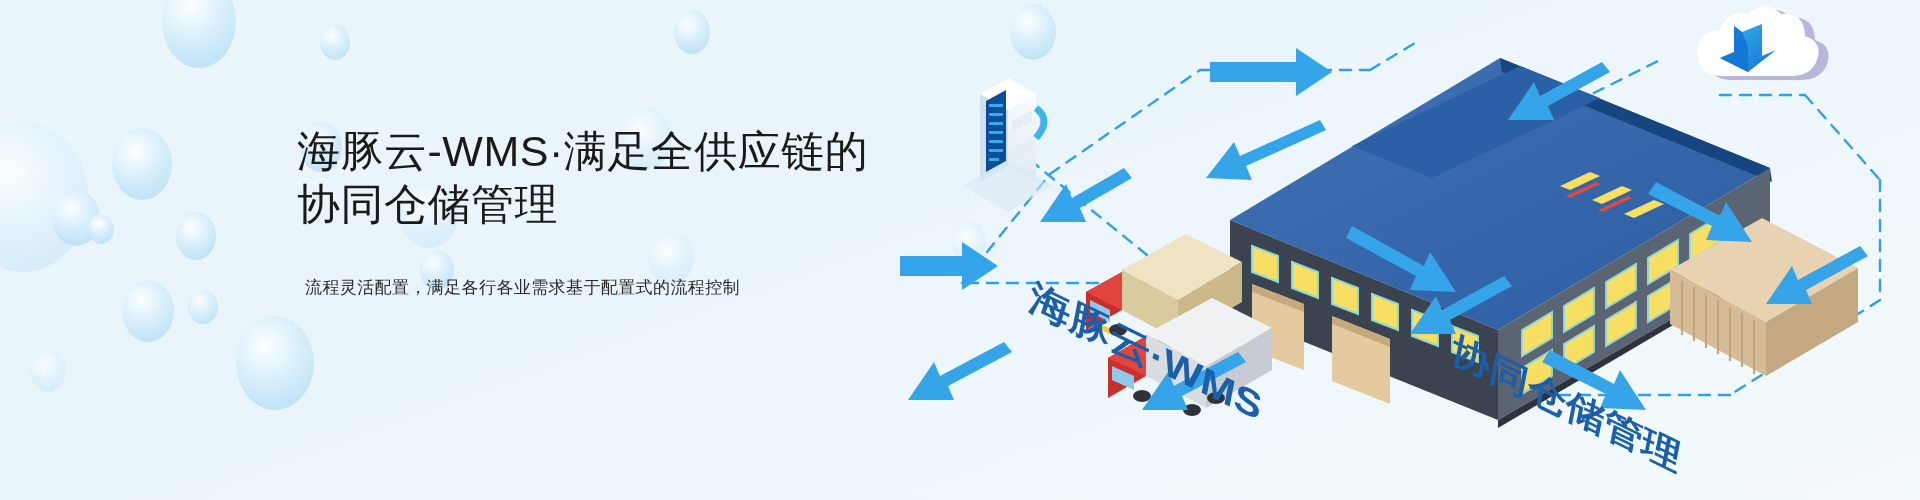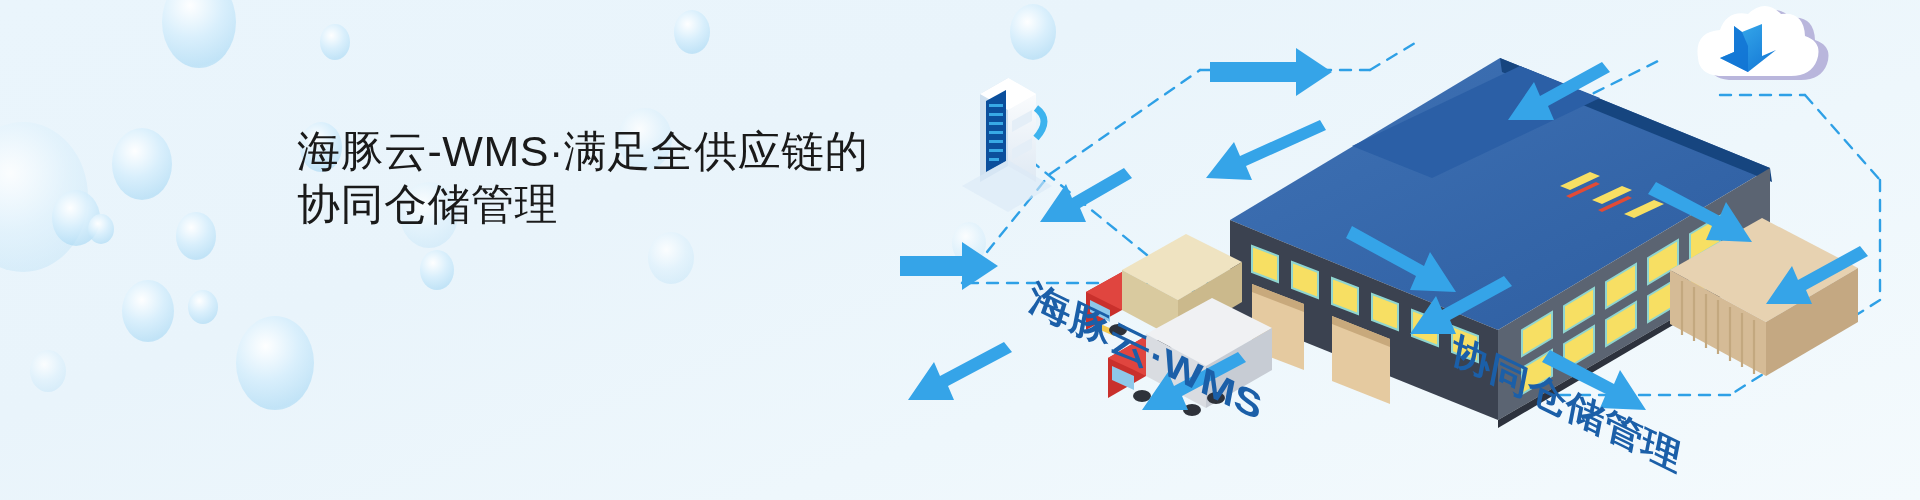--- a/index.html
+++ b/index.html
@@ -66,20 +66,21 @@
   <div class="bubble soft" style="left:618px;top:108px;width:54px;height:62px;"></div>
   <div class="bubble soft" style="left:648px;top:232px;width:46px;height:52px;"></div>
   <div class="bubble soft" style="left:952px;top:222px;width:34px;height:42px;"></div>
   <div class="bubble soft" style="left:30px;top:350px;width:36px;height:42px;"></div>
 
   <div id="copy">
     <h1 id="headline">
       <span class="ln">海豚云-WMS·满足全供应链的</span>
       <span class="ln">协同仓储管理</span>
     </h1>
+    <p id="subtitle">流程灵活配置，满足各行各业需求基于配置式的流程控制</p>
   </div>
 
   <div id="art">
     <svg viewBox="0 0 1020 500" xmlns="http://www.w3.org/2000/svg">
       <defs>
         <linearGradient id="gRoof" x1="0" y1="0" x2="1" y2="1">
           <stop offset="0" stop-color="#3f72b5"></stop>
             <stop offset="1" stop-color="#2d5da0"></stop>
         </linearGradient>
         <linearGradient id="gRack" x1="0" y1="0" x2="0" y2="1">

